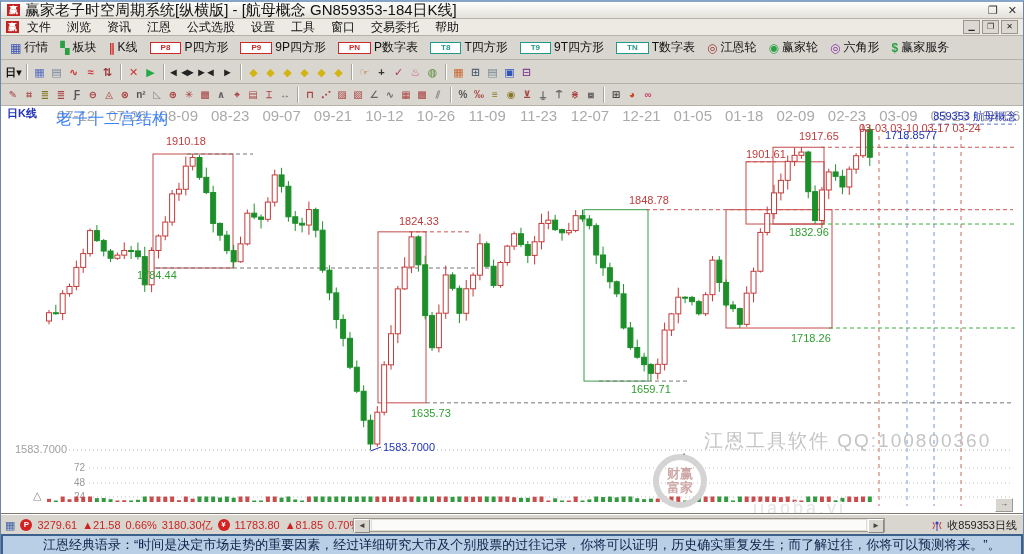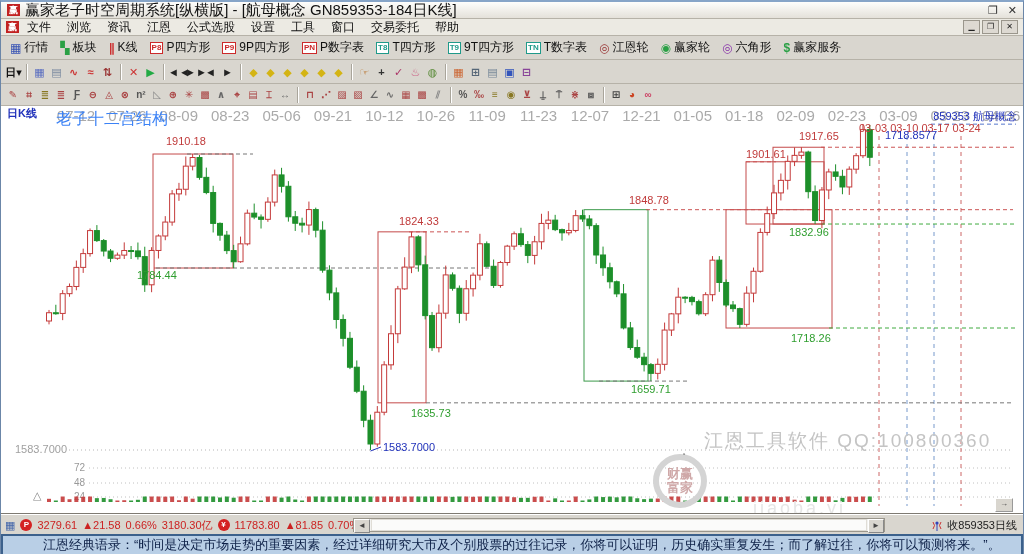--- a/index.html
+++ b/index.html
@@ -22,21 +22,21 @@
   .menu-item{padding:1px 8px;white-space:nowrap;}
   .mdi{margin-left:auto;display:flex;gap:2px;}
   .mdi span{width:15px;height:12px;border:1px solid #9a968c;background:#ddd9d2;font-size:8px;
             line-height:11px;text-align:center;color:#222;}
   
   .tb{display:flex;align-items:center;background:#d9d6cf;border-bottom:1px solid #b6b2a8;padding:0 4px;}
   #tb1{top:34px;height:24px;gap:2px;}
   #tb2{top:58px;height:24px;}
   #tb3{top:82px;height:22px;}
   .tbtn{display:flex;align-items:center;gap:3px;padding:2px 5px;white-space:nowrap;}
-  .icoletter{border:1px solid;font-size:8px;font-weight:bold;line-height:10px;padding:0 1px;background:#fff;}
+  .icoletter{border:1px solid;font-size:8px;font-weight:bold;line-height:10px;padding:0 10px;background:#fff;}
   .icoglyph{font-size:12px;font-weight:bold;}
   .tb-sep{width:1px;height:16px;background:#a9a59b;box-shadow:1px 0 0 #fff;margin:0 4px;flex:0 0 auto;}
   .tb-ico{width:17px;text-align:center;font-size:11px;font-weight:bold;flex:0 0 auto;line-height:20px;}
   #tb3 .tb-ico{font-size:10px;line-height:18px;width:16px;}
   
   #chart{top:104px;height:408px;background:#fff;border-bottom:1px solid #7e7a72;overflow:hidden;}
   #chart svg{position:absolute;left:0;top:0;}
   .dlabel{position:absolute;top:1px;font-size:15px;color:#aaa;transform:translateX(-50%);white-space:nowrap;}
   .ann{position:absolute;font-size:11px;white-space:nowrap;line-height:12px;}
   .ann.r{transform:translateX(-100%);}
@@ -635,21 +635,21 @@
         <rect x="866.8" y="390.5" width="4" height="5.5" fill="#1d8f2a" opacity="0.9"></rect>
         <line x1="369.48" y1="345" x2="380" y2="341" stroke="#2233bb"></line>
         <path d="M683 347 l4 7 l-8 0 z" fill="#222"></path>
       </svg>
     <span id="klabel">日K线</span>
     <div id="dates">
         <span class="dlabel" style="left: 75px;">07-12</span>
         <span class="dlabel" style="left: 126.4px;">07-26</span>
         <span class="dlabel" style="left: 177.8px;">08-09</span>
         <span class="dlabel" style="left: 229.2px;">08-23</span>
-        <span class="dlabel" style="left: 280.6px;">05-06</span>
+        <span class="dlabel" style="left: 280.6px;">09-07</span>
         <span class="dlabel" style="left: 332px; text-align: center;">09-21</span>
         <span class="dlabel" style="left: 383.4px;">10-12</span>
         <span class="dlabel" style="left: 434.8px;">10-26</span>
         <span class="dlabel" style="left: 486.2px;">11-09</span>
         <span class="dlabel" style="left: 537.6px;">11-23</span>
         <span class="dlabel" style="left: 589px;">12-07</span>
         <span class="dlabel" style="left: 640.4px;">12-21</span>
         <span class="dlabel" style="left: 691.8px;">01-05</span>
         <span class="dlabel" style="left: 743.2px;">01-18</span>
         <span class="dlabel" style="left: 794.6px;">02-09</span>

